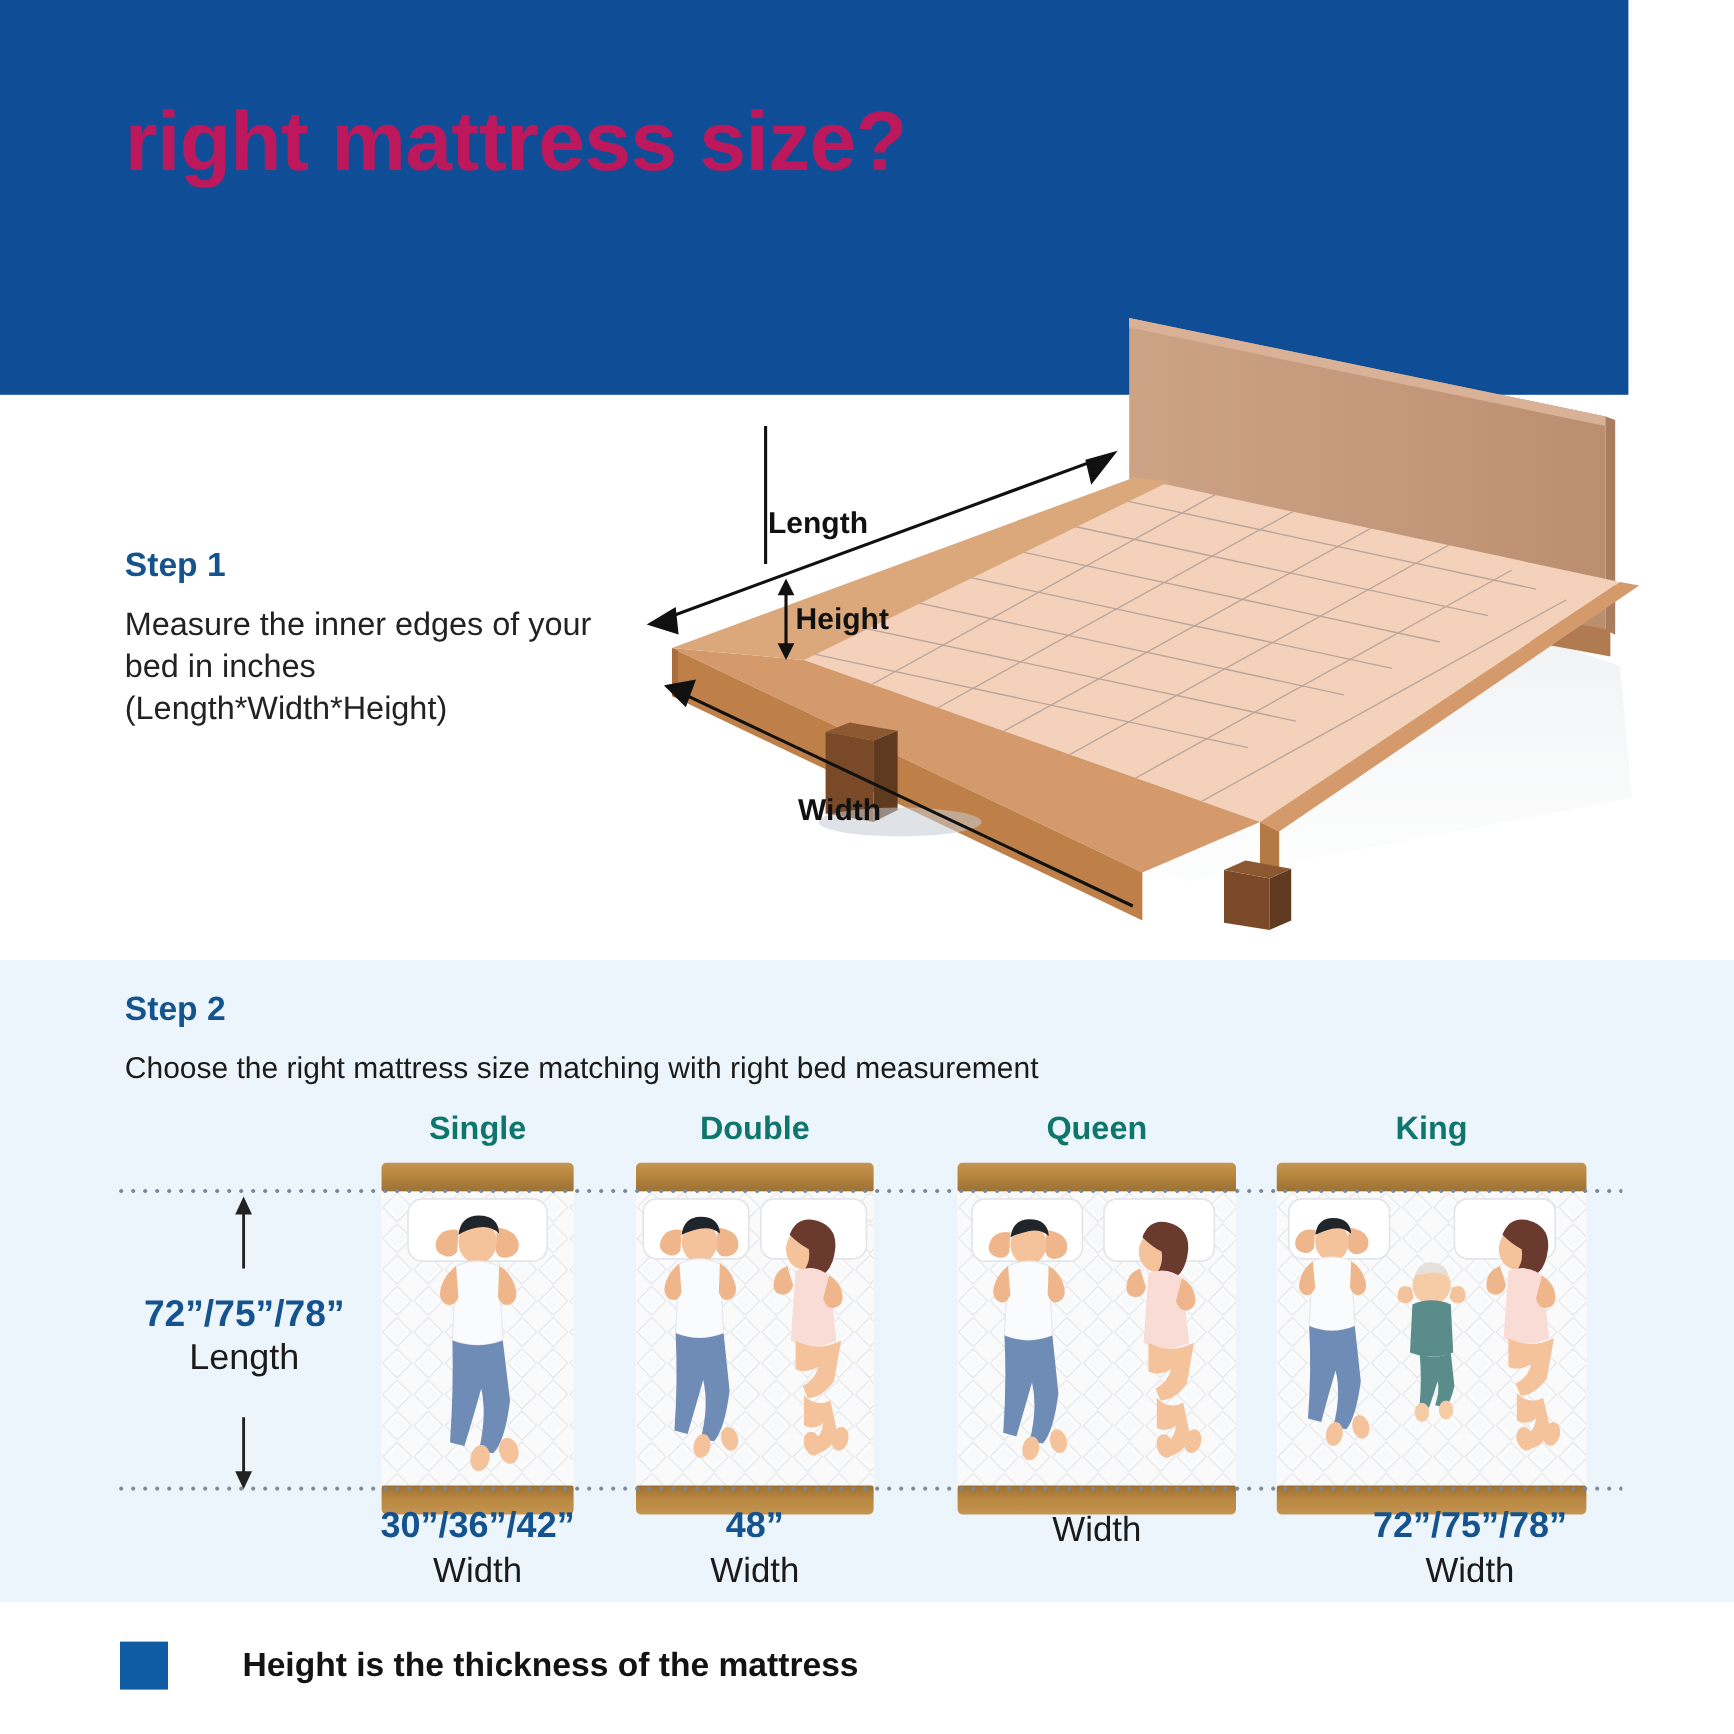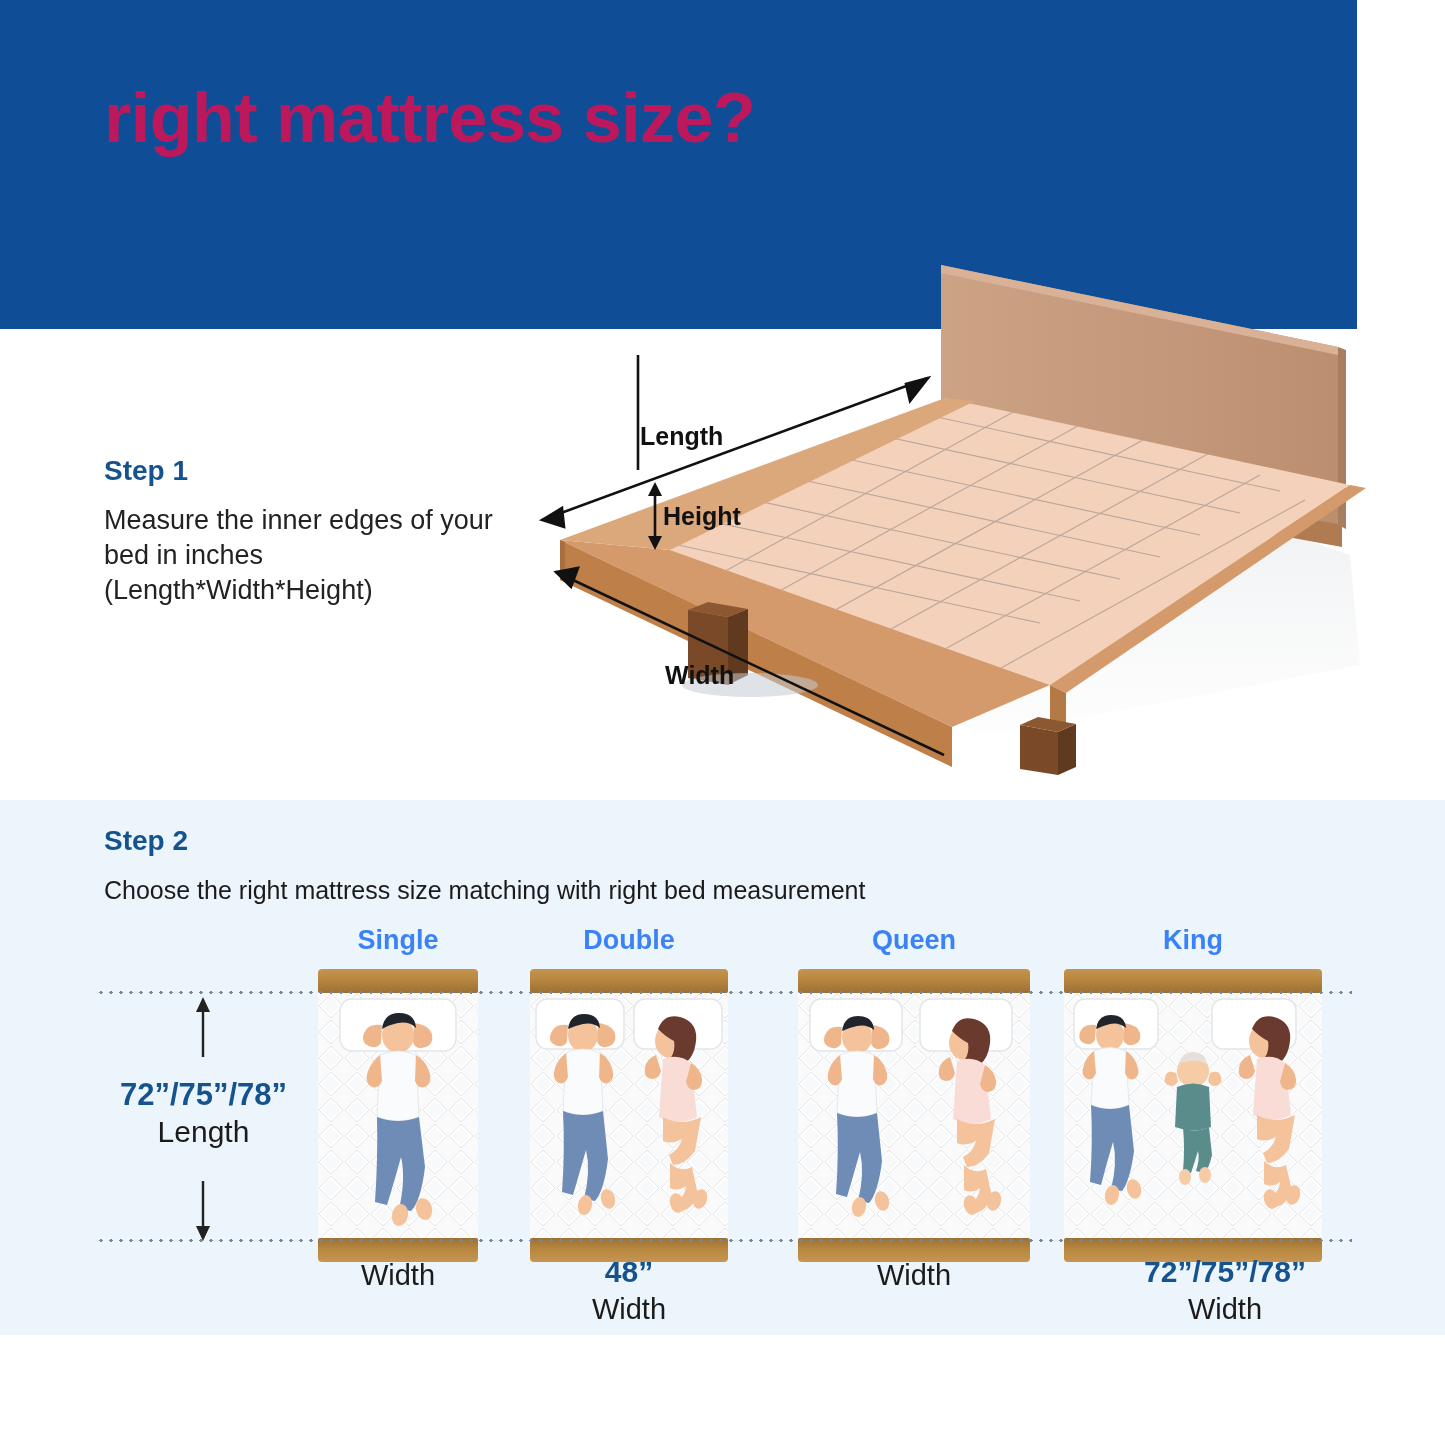--- a/index.html
+++ b/index.html
@@ -50,21 +50,21 @@
   }
   .step2-block{position:absolute;left:104px;top:825px;z-index:4;}
   .step2-desc{color:#1b1b1b;font-size:25px;line-height:34px;}
 
   
   .beds-area{position:absolute;left:0;top:925px;width:1445px;height:340px;z-index:4;}
 
   .bedcol{position:absolute;top:0;}
   .bedcol .sizename{
     position:absolute;top:0;left:0;width:100%;text-align:center;
-    color:#3b82f6;font-size:27px;font-weight:bold;
+    color:#0f766e;font-size:27px;font-weight:bold;
   }
   .headboard{
     position:absolute;left:0;width:100%;height:24px;top:44px;
     border-radius:4px 4px 2px 2px;
     background:linear-gradient(180deg,#C59552 0%,#B8873F 42%,#9A7033 100%);
     box-shadow:0 1px 0 rgba(0,0,0,.15);
   }
   .footboard{
     position:absolute;left:0;width:100%;height:24px;
     border-radius:2px 2px 4px 4px;
@@ -416,28 +416,33 @@
             <ellipse cx="229" cy="202" rx="7" ry="10" fill="#F4C39C" transform="rotate(14 229 202)"></ellipse>
           </g>
         </svg>
       </div>
       <div class="footboard" style="top:313px;"></div>
     </div>
 
   </div>
 
   <div class="wlabel" style="left:268px;width:260px;">
+    <div class="wv">30”/36”/42”</div>
     <div class="ww">Width</div>
   </div>
   <div class="wlabel" style="left:504px;width:250px;">
     <div class="wv">48”</div>
     <div class="ww">Width</div>
   </div>
   <div class="wlabel" style="left:789px;width:250px;">
     <div class="ww">Width</div>
   </div>
   <div class="wlabel" style="left:1095px;width:260px;">
     <div class="wv">72”/75”/78”</div>
     <div class="ww">Width</div>
   </div>
 
+  <div class="footer-note">
+    <div class="swatch"></div>
+    <div class="footer-text">Height is the thickness of the mattress</div>
+  </div>
 
 </div>
 
 </body></html>

